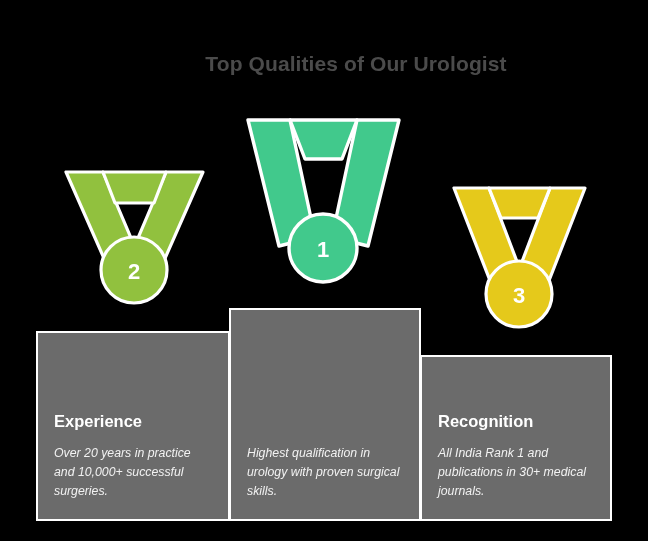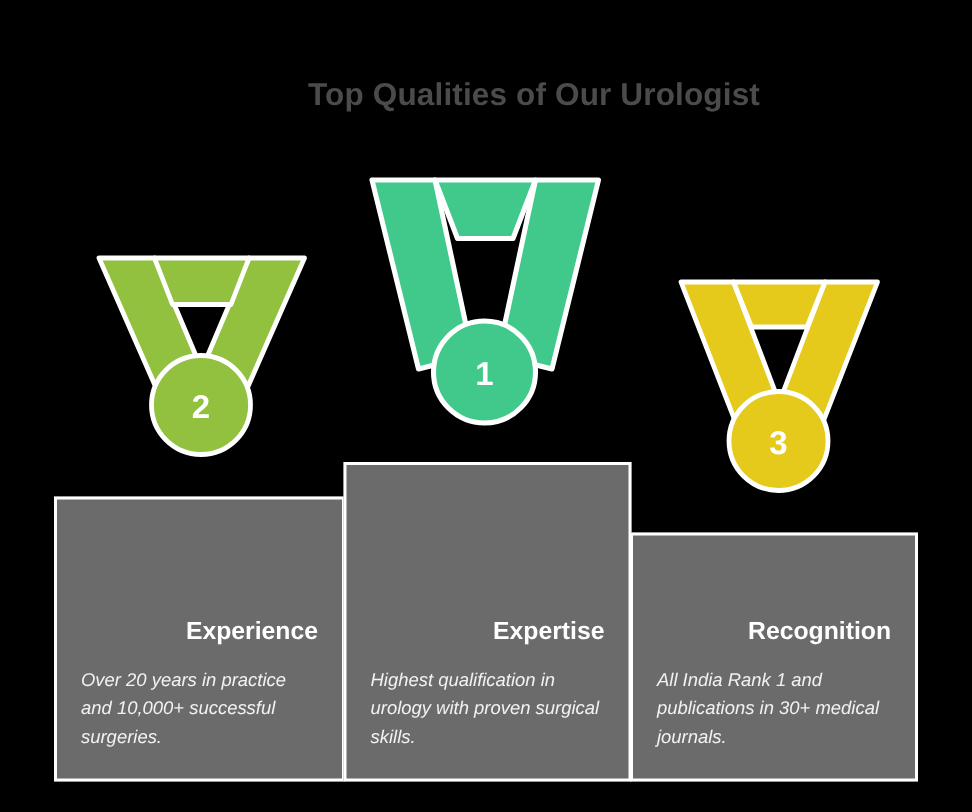--- a/index.html
+++ b/index.html
@@ -61,21 +61,20 @@
     left:0; right:0; bottom:0;
     padding:0 16px 18px 16px;
   }
   .p-heading {
     color:#ffffff;
     font-size:16.5px;
     font-weight:bold;
     line-height:1.1;
     margin-bottom:14px;
     white-space:nowrap;
-    text-align:right;
   }
   .p-body {
     color:#f2f2f2;
     font-size:12.3px;
     font-weight:normal;
     line-height:1.55;
     font-style:italic;
   }
 </style>
 </head>
@@ -126,21 +125,20 @@
 
   <div class="podium podium-left">
     <div class="p-inner">
       <div class="p-heading">Experience</div>
       <div class="p-body">Over 20 years in practice and 10,000+ successful surgeries.</div>
     </div>
   </div>
 
   <div class="podium podium-center">
     <div class="p-inner">
-      <div class="p-heading">Expertise</div>
       <div class="p-body">Highest qualification in urology with proven surgical skills.</div>
     </div>
   </div>
 
   <div class="podium podium-right">
     <div class="p-inner">
       <div class="p-heading">Recognition</div>
       <div class="p-body">All India Rank 1 and publications in 30+ medical journals.</div>
     </div>
   </div>

